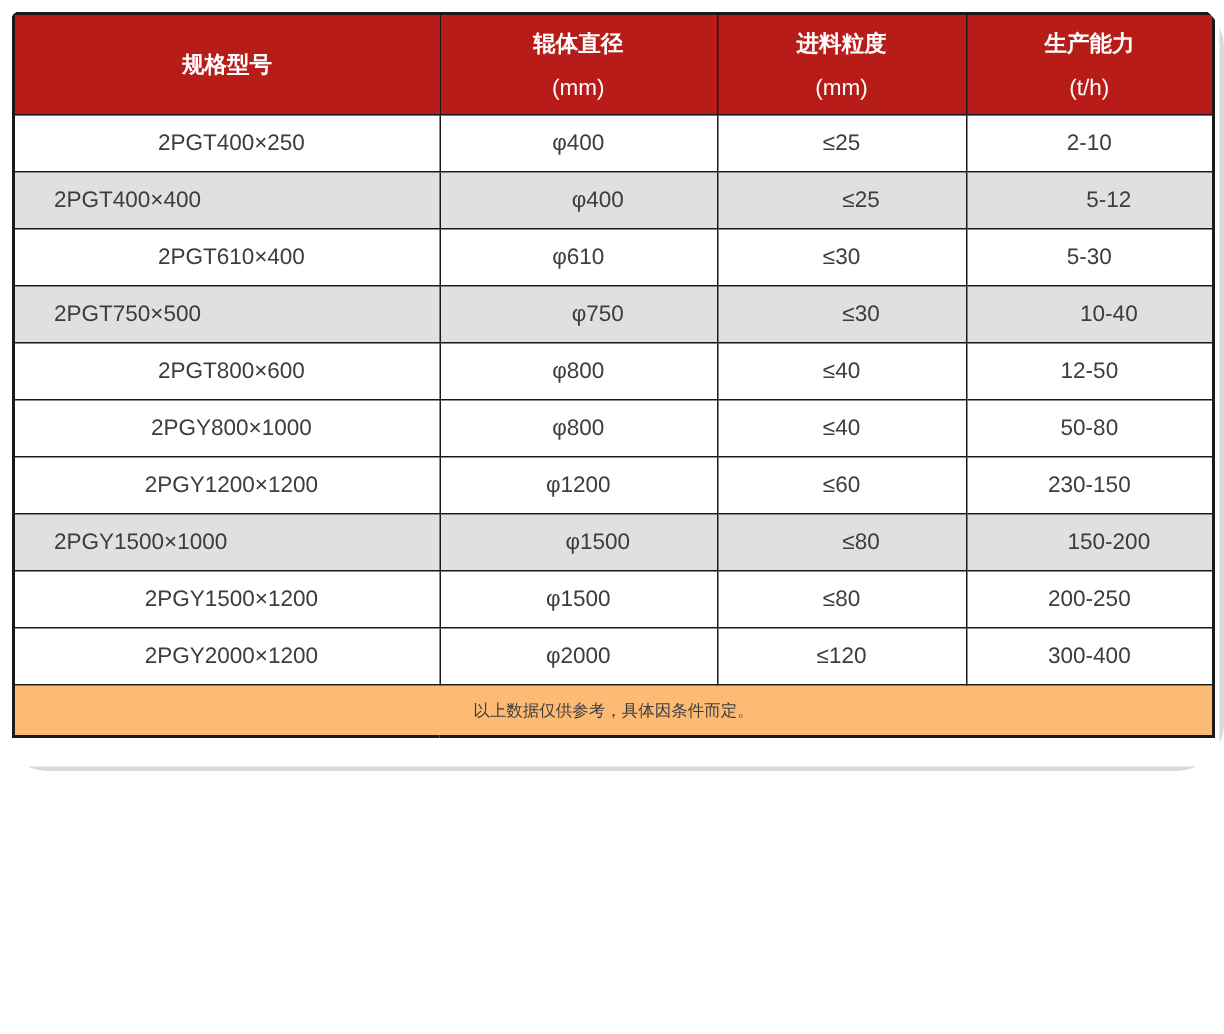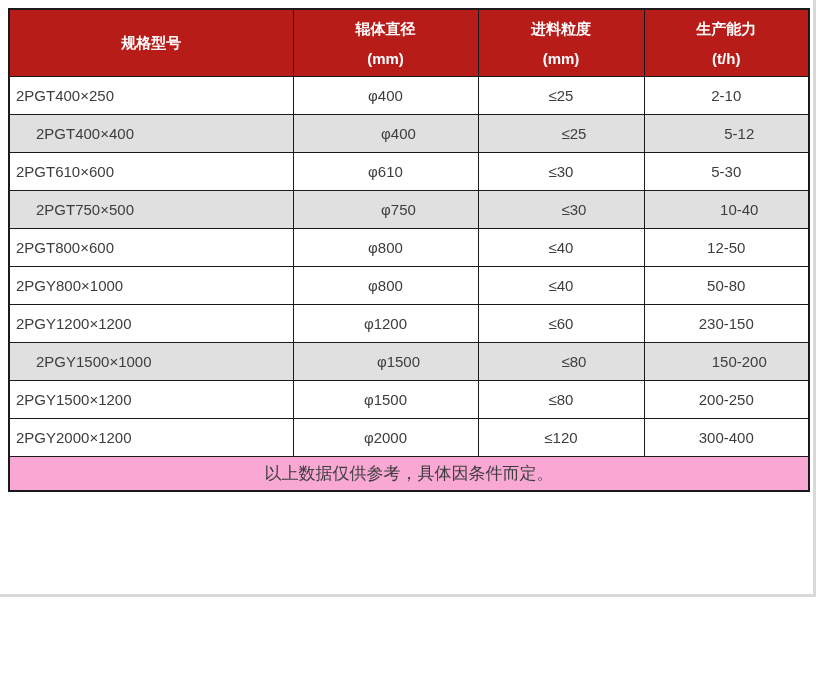--- a/index.html
+++ b/index.html
@@ -4,23 +4,24 @@
 <style>
   html, body {
     margin: 0;
     padding: 0;
     background: #ffffff;
     font-family: "Liberation Sans", "DejaVu Sans", sans-serif;
   }
   .page {
     position: relative;
     width: 816px;
-    height: 597px;
+    height: 514px;
     background: #ffffff;
     overflow: hidden;
+    border-radius: 32px;
   }
   
   .edge-right {
     position: absolute; top: 0; right: 0;
     width: 3px; height: 100%;
     background: #d9d9d9;
   }
   .edge-bottom {
     position: absolute; left: 0; bottom: 0;
     width: 100%; height: 3px;
@@ -49,36 +50,36 @@
   }
   table.spec { border: 2px solid #1a1a1a; }
 
   thead th {
     background: #b81c18;
     color: #ffffff;
     font-weight: bold;
     height: 66px;
     font-size: 15px;
   }
-  thead .unit { margin-top: 11px; font-weight: bold; }
+  thead .unit { margin-top: 11px; font-weight: normal; }
   thead .unit:empty { display: none; }
 
   tbody td { height: 37px; }
   tbody td.model {
     text-align: left;
     padding-left: 6px;
   }
   tbody tr.stripe td { background: #e0e0e0; padding-left: 26px; }
-  tbody tr.plain td { background: #ffffff; }
+  tbody tr.plain td { background: #ffffff; text-align: center; }
 
   tfoot td {
     height: 33px;
-    background: #f9a8d4;
+    background: #fdba74;
     text-align: center;
-    font-size: 17px;
+    font-size: 11px;
     color: #3d3d3d;
   }
 </style>
 </head>
 <body>
 
 <div class="page">
 
   <table class="spec">
     <colgroup>
@@ -114,21 +115,21 @@
     <td>≤25</td>
     <td>2-10</td>
   </tr>
         <tr class="stripe">
     <td class="model">2PGT400×400</td>
     <td>φ400</td>
     <td>≤25</td>
     <td>5-12</td>
   </tr>
         <tr class="plain">
-    <td class="model">2PGT610×600</td>
+    <td class="model">2PGT610×400</td>
     <td>φ610</td>
     <td>≤30</td>
     <td>5-30</td>
   </tr>
         <tr class="stripe">
     <td class="model">2PGT750×500</td>
     <td>φ750</td>
     <td>≤30</td>
     <td>10-40</td>
   </tr>

